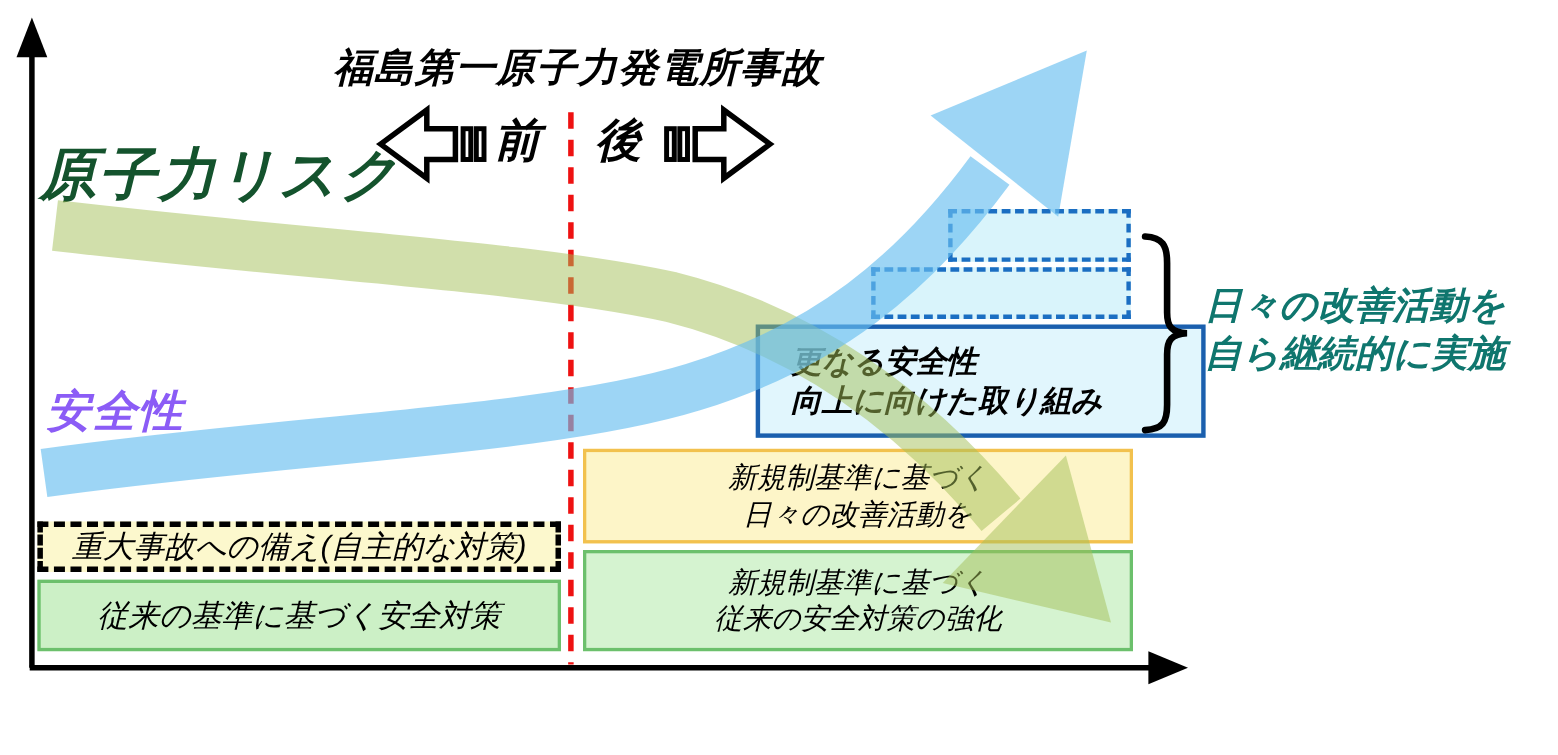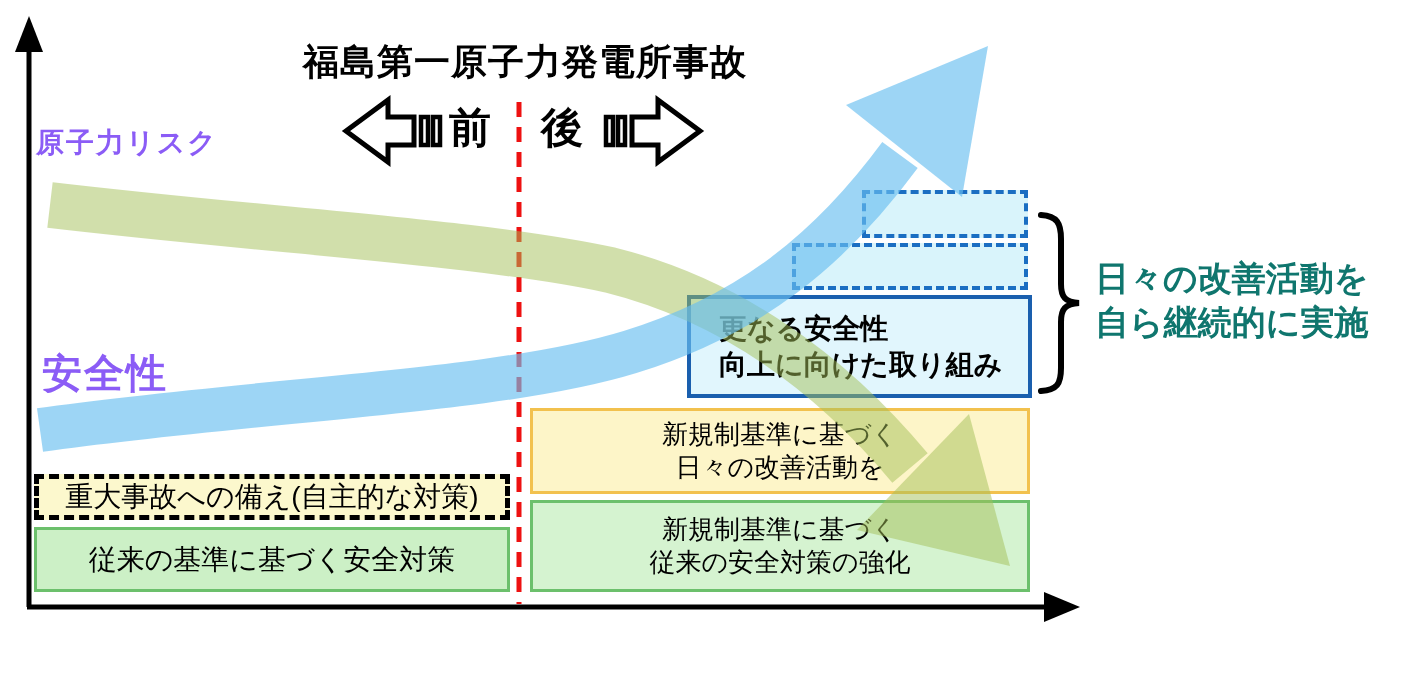--- a/index.html
+++ b/index.html
@@ -1,34 +1,34 @@
 <!DOCTYPE html>
 <html><head>
 <meta charset="utf-8">
 <style>
   html,body{margin:0;padding:0;background:#fff;}
   .canvas{
     position:relative;width:1416px;height:686px;background:#ffffff;overflow:hidden;
-    font-family:"Liberation Sans","DejaVu Sans",sans-serif;color:#000;
+    font-family:"Liberation Sans","DejaVu Sans",sans-serif;color:#000;font-style:italic;
   }
   .layer{position:absolute;left:0;top:0;width:1416px;height:686px;pointer-events:none;}
   .abs{position:absolute;}
   .box{position:absolute;display:flex;flex-direction:column;justify-content:center;box-sizing:border-box;}
   .box .bl{line-height:1.28;}
   .center{align-items:center;text-align:left;}
   
   .dashed-blue{border:4px dashed #1b6ec2;background:#d9f4fb;}
   .solid-blue{border:4px solid #1a5fae;background:#e1f6fd;font-weight:700;font-size:28px;padding-left:28px;}
   .yellow-right{border:3px solid #f2c14e;background:#fdf5c8;font-size:26px;font-weight:500;}
   .green-right{border:3px solid #6cc06c;background:#d5f3d0;font-size:26px;font-weight:500;}
   .dashed-black{border:5px dashed #000;background:#fcf8cd;font-size:28px;font-weight:500;}
   .green-left{border:3px solid #6cc06c;background:#ccf0c6;font-size:28px;font-weight:500;}
   
   .title{left:280px;top:38px;width:490px;text-align:center;font-size:36px;font-weight:600;letter-spacing:1px;}
-  .risk-label{left:36px;top:124px;font-size:28px;font-weight:800;color:#8b5cf6;letter-spacing:2px;}
+  .risk-label{left:36px;top:124px;font-size:52px;font-weight:800;color:#14532d;letter-spacing:2px;}
   .safety-label{left:42px;top:346px;font-size:40px;font-weight:800;color:#8b5cf6;letter-spacing:2px;}
   .before-label{left:449px;top:100px;font-size:42px;font-weight:600;}
   .after-label{left:541px;top:100px;font-size:42px;font-weight:600;}
   .annotation{left:1095px;top:256px;font-size:34px;font-weight:600;color:#0f766e;line-height:44px;white-space:nowrap;}
 </style>
 </head>
 <body>
 
 <div class="canvas">
 
@@ -53,21 +53,21 @@
 
   <div class="abs title">福島第一原子力発電所事故</div>
   <div class="abs before-label">前</div>
   <div class="abs after-label">後</div>
   <div class="abs risk-label">原子力リスク</div>
   <div class="abs safety-label">安全性</div>
 
   <div class="box dashed-blue" style="left:862px;top:190px;width:166px;height:48px;"></div>
   <div class="box dashed-blue" style="left:792px;top:243px;width:236px;height:47px;"></div>
 
-  <div class="box solid-blue" style="left:687px;top:295px;width:345px;height:103px;">
+  <div class="box solid-blue" style="left:687px;top:295px;width:409px;height:103px;">
     <div class="bl">更なる安全性</div>
     <div class="bl">向上に向けた取り組み</div>
   </div>
 
   <div class="box yellow-right center" style="left:530px;top:408px;width:500px;height:86px;">
     <div class="bl">新規制基準に基づく</div>
     <div class="bl">日々の改善活動を</div>
   </div>
 
   <div class="box green-right center" style="left:530px;top:500px;width:500px;height:92px;">

